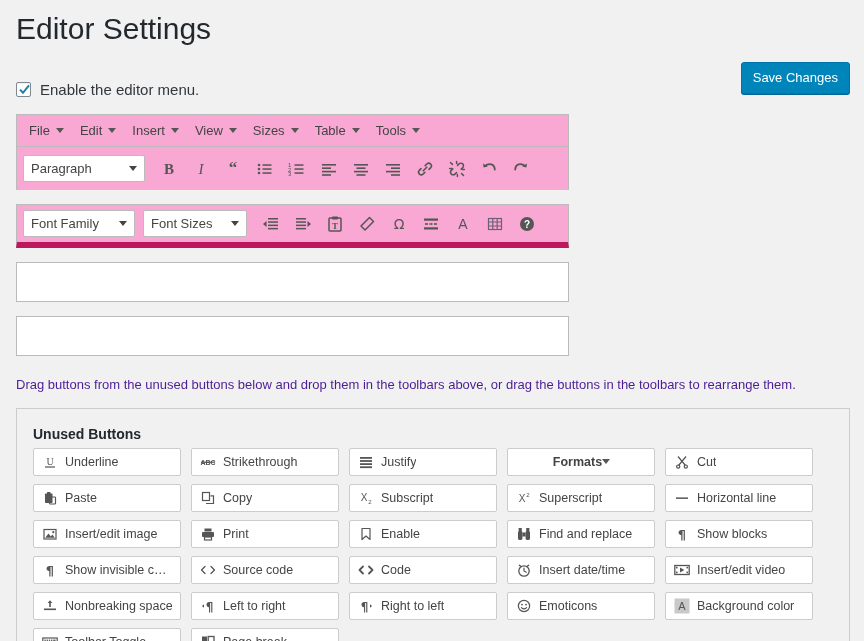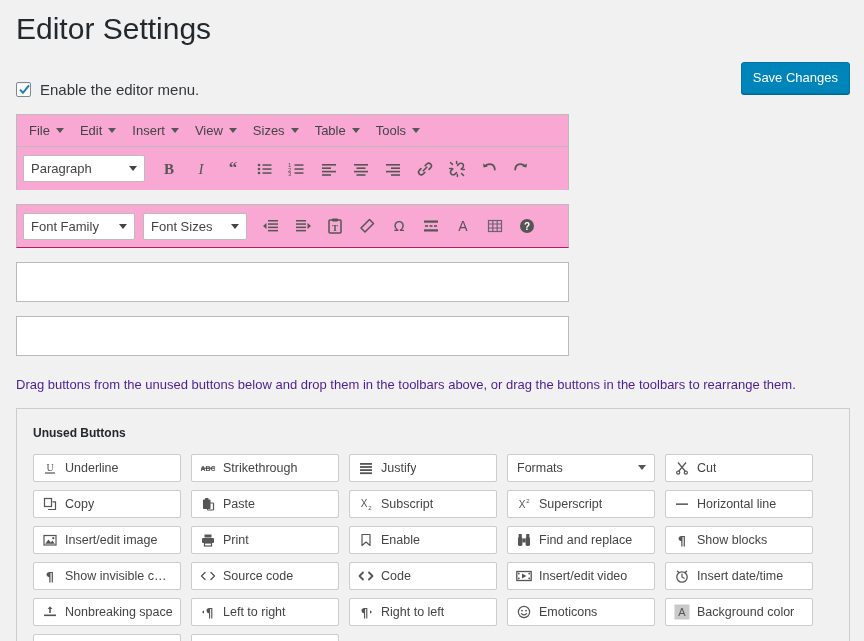--- a/index.html
+++ b/index.html
@@ -77,21 +77,21 @@
   
   .toolbar {
     box-sizing: border-box;
     width: 553px;
     background: #f9a8d4;
     border: 1px solid #bbb;
     border-bottom: none;
     display: flex;
     align-items: center;
   }
-  .toolbar.last { border-bottom: 1px solid #be185d; align-items: center; }
+  .toolbar.last { border-bottom: 6px solid #be185d; align-items: center; }
   .tb-menu { height: 32px; padding: 0 4px; }
   .tb-row  { height: 44px; padding: 0 6px; }
 
   .menu-item {
     font-size: 13px;
     color: #444;
     padding: 4px 8px;
     display: flex;
     align-items: center;
     gap: 6px;
@@ -159,24 +159,24 @@
   
   .panel {
     box-sizing: border-box;
     margin-top: 13px;
     width: 834px;
     background: #f1f1f1;
     border: 1px solid #ccc;
     padding: 14px 16px 16px 16px;
   }
   .panel-title {
-    font-size: 12px;
+    font-size: 14px;
     font-weight: 600;
     color: #23282d;
-    margin: 4px 0 15px 0;
+    margin: 4px 0 7px 0;
     line-height: 1;
   }
   .grid {
     display: flex;
     flex-wrap: wrap;
     gap: 8px 10px;
     width: 800px;
   }
   .ub {
     box-sizing: border-box;
@@ -202,23 +202,24 @@
     justify-content: center;
     color: #555;
     margin-right: 6px;
   }
   .ub .lbl {
     overflow: hidden;
     text-overflow: ellipsis;
     white-space: nowrap;
   }
   .ub.select-like {
-    justify-content: space-between;
+    justify-content: center;
     cursor: pointer;
     padding-right: 8px;
+    font-weight: bold;
   }
   .ub.select-like .lbl { padding-left: 2px; }
 </style>
 </head>
 <body>
 
 <div class="page">
 
   <h1 class="page-title">Editor Settings</h1>
 
@@ -510,38 +511,38 @@
                 <circle cx="10.8" cy="11.6" r="1.6"></circle>
             </g>
           </svg>
         </span>
         <span class="lbl">Cut</span>
       </div>
 
       <div class="ub">
         <span class="ic">
           <svg width="14" height="14" viewBox="0 0 14 14">
+            <rect x="2" y="2.5" width="7.5" height="9.5" rx="0.8" fill="#555"></rect>
+            <rect x="4" y="1" width="3.5" height="2.3" rx="0.6" fill="#555"></rect>
+            <rect x="6.5" y="6" width="6" height="7" rx="0.8" fill="none" stroke="#555" stroke-width="1.2"></rect>
+          </svg>
+        </span>
+        <span class="lbl">Paste</span>
+      </div>
+
+      <div class="ub">
+        <span class="ic">
+          <svg width="14" height="14" viewBox="0 0 14 14">
             <g fill="none" stroke="#555" stroke-width="1.2">
               <rect x="1.5" y="1.5" width="7" height="8"></rect>
               <path d="M5 12.5 H12.5 V4.8 L9.5 4.8"></path>
             </g>
           </svg>
         </span>
         <span class="lbl">Copy</span>
-      </div>
-
-      <div class="ub">
-        <span class="ic">
-          <svg width="14" height="14" viewBox="0 0 14 14">
-            <rect x="2" y="2.5" width="7.5" height="9.5" rx="0.8" fill="#555"></rect>
-            <rect x="4" y="1" width="3.5" height="2.3" rx="0.6" fill="#555"></rect>
-            <rect x="6.5" y="6" width="6" height="7" rx="0.8" fill="none" stroke="#555" stroke-width="1.2"></rect>
-          </svg>
-        </span>
-        <span class="lbl">Paste</span>
       </div>
 
       <div class="ub">
         <span class="ic">
           <svg width="14" height="14" viewBox="0 0 14 14">
             <text x="5" y="10" font-size="10" font-family="Liberation Sans, sans-serif" fill="#555" text-anchor="middle">X</text>
             <text x="11" y="12.5" font-size="6" font-family="Liberation Sans, sans-serif" fill="#555" text-anchor="middle">2</text>
           </svg>
         </span>
         <span class="lbl">Subscript</span>
@@ -647,46 +648,46 @@
           <svg width="16" height="14" viewBox="0 0 16 14">
             <g fill="none" stroke="#555" stroke-width="1.8" stroke-linecap="round" stroke-linejoin="round">
               <path d="M5 3.5 L1.5 7 L5 10.5"></path>
                 <path d="M11 3.5 L14.5 7 L11 10.5"></path>
             </g>
           </svg>
         </span>
         <span class="lbl">Code</span>
       </div>
 
+
+      <div class="ub">
+        <span class="ic">
+          <svg width="14" height="14" viewBox="0 0 14 14">
+            <circle cx="7" cy="8" r="5.2" fill="none" stroke="#555" stroke-width="1.3"></circle>
+            <path d="M7 5 V8 L9.2 9.2" fill="none" stroke="#555" stroke-width="1.2" stroke-linecap="round"></path>
+            <path d="M2.4 2.2 L4 3.6 M11.6 2.2 L10 3.6" stroke="#555" stroke-width="1.3" stroke-linecap="round"></path>
+          </svg>
+        </span>
+        <span class="lbl">Insert date/time</span>
+      </div>
 
       <div class="ub">
         <span class="ic">
           <svg width="16" height="14" viewBox="0 0 16 14">
             <rect x="0.8" y="2.5" width="14.4" height="9" fill="none" stroke="#555" stroke-width="1.3"></rect>
             <g fill="#555">
               <rect x="2" y="3.8" width="1.6" height="1.6"></rect>
                 <rect x="2" y="8.6" width="1.6" height="1.6"></rect>
               <rect x="12.4" y="3.8" width="1.6" height="1.6"></rect>
                 <rect x="12.4" y="8.6" width="1.6" height="1.6"></rect>
               <path d="M6 4.6 L10.4 7 L6 9.4 Z"></path>
             </g>
           </svg>
         </span>
         <span class="lbl">Insert/edit video</span>
-      </div>
-
-      <div class="ub">
-        <span class="ic">
-          <svg width="14" height="14" viewBox="0 0 14 14">
-            <circle cx="7" cy="8" r="5.2" fill="none" stroke="#555" stroke-width="1.3"></circle>
-            <path d="M7 5 V8 L9.2 9.2" fill="none" stroke="#555" stroke-width="1.2" stroke-linecap="round"></path>
-            <path d="M2.4 2.2 L4 3.6 M11.6 2.2 L10 3.6" stroke="#555" stroke-width="1.3" stroke-linecap="round"></path>
-          </svg>
-        </span>
-        <span class="lbl">Insert date/time</span>
       </div>
 
       <div class="ub">
         <span class="ic">
           <svg width="14" height="14" viewBox="0 0 14 14">
             <g fill="#555">
               <rect x="1" y="9.5" width="12" height="1.6"></rect>
               <rect x="6.2" y="3" width="1.6" height="5"></rect>
               <path d="M7 1.2 L9.4 4 L4.6 4 Z"></path>
             </g>

